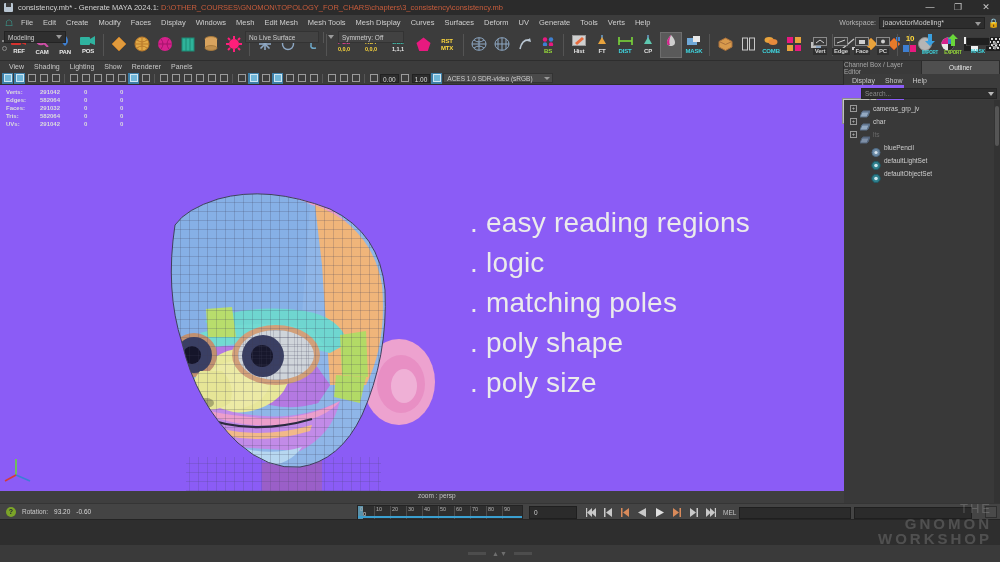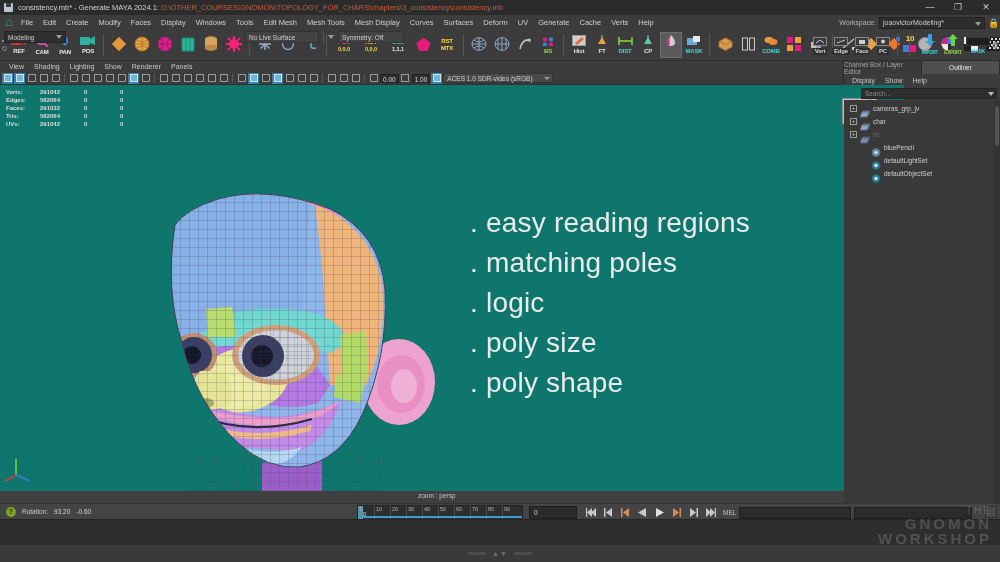--- a/index.html
+++ b/index.html
@@ -81,21 +81,21 @@
   .vi .b { width: 8px; height: 8px; border: 1px solid #9a9a9a; }
   .vi.on { background: #3e7fa8; }
   .vi.on .b { border-color: #cfe6f2; background: #6fb6d8; }
   .visep { width: 1px; height: 9px; background: #565656; margin: 0 2px; flex:0 0 auto;}
   .vnum { font-size: 6.5px; color: #d8d8d8; background:#2d2d2d; padding:0 2px; height:9px; line-height:9px; border:1px solid #222;}
   .vcombo { height:10px; background:#4a4a4a; border:1px solid #333; display:flex; align-items:center; padding:0 10px 0 3px; position:relative;}
   .vcombo span{ font-size:6.5px; color:#cdcdcd; white-space:nowrap;}
   .vcombo .arr{position:absolute;right:2px;top:3px;border-left:3px solid transparent;border-right:3px solid transparent;border-top:3px solid #9a9a9a;}
 
   
-  .viewport { position: relative; width: 904px; height: 418px; background: #0f766e; overflow: hidden; }
+  .viewport { position: relative; width: 904px; height: 418px; background: #8b5cf6; overflow: hidden; }
   .hud { position: absolute; left: 6px; top: 4px; font-size: 6px; color: #d5d5d5; }
   .hud table { border-collapse: collapse; }
   .hud td { padding: 0 0 2px 0; font-size: 6px; color: #dcdcdc; font-weight: bold;}
   .hud td.lbl { width: 34px; }
   .hud td.v1 { width: 44px; }
   .hud td.v2 { width: 36px; text-align: left;}
   .hud td.v3 { width: 36px; text-align: left;}
 
   .bullets { position: absolute; left: 470px; top: 118px; }
   .bullets div {
@@ -166,21 +166,21 @@
   .mel-in1 { width: 112px; height: 12px; background: #2b2b2b; border: 1px solid #1f1f1f; }
   .mel-in2 { width: 118px; height: 12px; background: #2b2b2b; border: 1px solid #1f1f1f; }
   .mel-btn { width: 12px; height: 12px; background: #4a4a4a; border: 1px solid #2e2e2e; position:absolute; right:3px; top:2px;}
 
   .cmdline { position: absolute; left: 0; top: 15px; width: 1000px; height: 26px; background: #2e2e2e; border-top: 1px solid #242424; }
   .grip { position: absolute; left: 0; bottom: 0; width: 1000px; height: 17px; background: #3a3a3a; display:flex; align-items:center; justify-content:center; gap:6px;}
   .grip i { width: 18px; height: 3px; background: #4d4d4d; display:block; }
   .grip .cv { font-size: 7px; color: #6e6e6e; letter-spacing: 1px; }
 
   .watermark { position: absolute; right: 8px; bottom: 16px; opacity: .16; pointer-events:none; text-align:right; }
-  .watermark .l1 { font-size: 10px; color: #fff; letter-spacing: 2px; font-weight: normal; }
+  .watermark .l1 { font-size: 13px; color: #fff; letter-spacing: 2px; font-weight: normal; }
   .watermark .l2 { font-size: 15px; color: #fff; letter-spacing: 3px; font-weight: bold; line-height: 15px;}
   .watermark .l3 { font-size: 15px; color: #fff; letter-spacing: 3px; font-weight: bold; line-height: 15px;}
 </style>
 </head>
 <body>
 
 <div id="app">
 
   <div class="titlebar">
     <div class="title-ico"></div>
@@ -196,30 +196,30 @@
 
   <div class="menubar">
     <div class="home-ico">☖</div>
     <div class="menu-item">File</div>
     <div class="menu-item">Edit</div>
     <div class="menu-item">Create</div>
     <div class="menu-item">Modify</div>
     <div class="menu-item">Faces</div>
     <div class="menu-item">Display</div>
     <div class="menu-item">Windows</div>
-    <div class="menu-item">Tools</div>
+    <div class="menu-item">Mesh</div>
     <div class="menu-item">Edit Mesh</div>
     <div class="menu-item">Mesh Tools</div>
     <div class="menu-item">Mesh Display</div>
     <div class="menu-item">Curves</div>
     <div class="menu-item">Surfaces</div>
     <div class="menu-item">Deform</div>
     <div class="menu-item">UV</div>
     <div class="menu-item">Generate</div>
-    <div class="menu-item">Cache</div>
+    <div class="menu-item">Tools</div>
     <div class="menu-item">Verts</div>
     <div class="menu-item">Help</div>
 
     <div class="ws-wrap">
       <div class="ws-label">Workspace:</div>
       <div class="ws-combo">
         <span>joaovictorModeling*</span>
         <div class="arr"></div>
       </div>
       <div class="lock-ico">🔒</div>
@@ -841,24 +841,24 @@
 
           <g>
             <line x1="16" y1="390" x2="16" y2="374" stroke="#6ad63a" stroke-width="1.6"></line>
             <line x1="16" y1="390" x2="30" y2="396" stroke="#3a7fd6" stroke-width="1.6"></line>
             <line x1="16" y1="390" x2="5" y2="396" stroke="#d63a3a" stroke-width="1.6"></line>
           </g>
         </svg>
 
         <div class="bullets">
           <div>. easy reading regions</div>
+          <div>. logic</div>
           <div>. matching poles</div>
-          <div>. logic</div>
+          <div>. poly shape</div>
           <div>. poly size</div>
-          <div>. poly shape</div>
         </div>
 
         <div class="vcube">
           <div class="side"></div>
           <div class="face">FRONT</div>
         </div>
 
         <div class="vp-foot">
           <div class="t">zoom : persp</div>
         </div>

